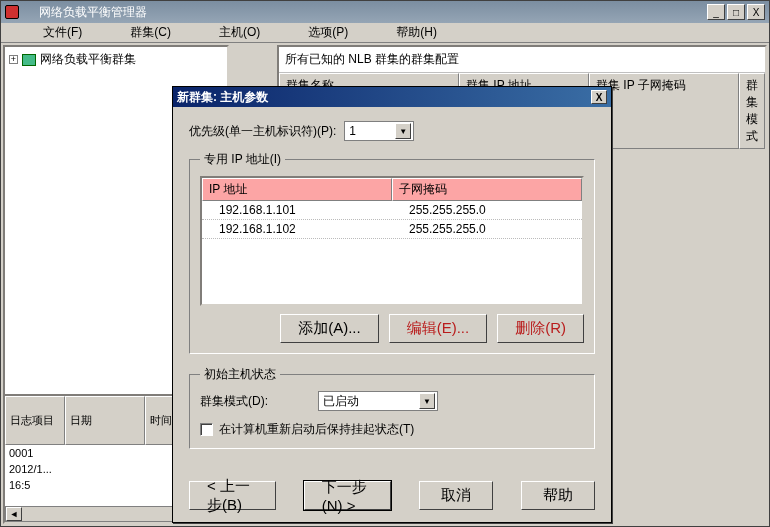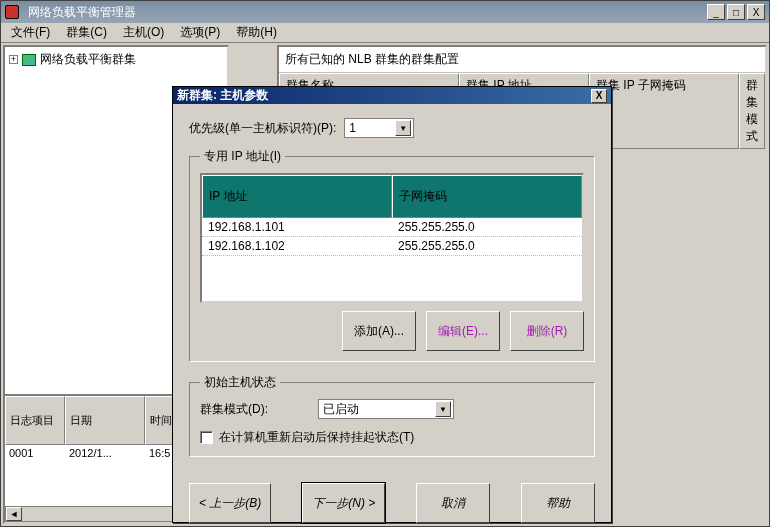--- a/index.html
+++ b/index.html
@@ -19,41 +19,41 @@
   }
   .titlebar {
     height: 22px;
     background: linear-gradient(#7b8ea1, #95a5b5);
     color: #fff;
     display: flex; align-items: center;
     padding: 0 4px;
     font-size: 12px;
     justify-content: space-between;
   }
-  .titlebar-left { display:flex; align-items:center; gap:9px; }
+  .titlebar-left { display:flex; align-items:center; gap:20px; }
   .titlebar-icon { width:14px; height:14px; background:#ce3030; border:1px solid #000; border-radius:2px; }
   .win-controls { display:flex; gap:2px; }
   .win-btn {
     width:18px; height:16px;
     background:#d4d0c8;
     border:1px solid #fff;
     border-right-color:#404040; border-bottom-color:#404040;
     display:flex; align-items:center; justify-content:center;
     font-size:10px; font-family: Arial;
     color:#000;
   }
   .menubar {
     height:20px;
     background:#d4d0c8;
     display:flex; align-items:center;
     padding:0 4px;
     gap:4px;
     border-bottom:1px solid #808080;
   }
-  .menu-item { padding:2px 6px; }
+  .menu-item { padding:2px 6px;margin-left:32px; }
   .content-row {
     display:flex;
     height: calc(100% - 22px - 20px);
   }
   .tree-panel {
     width:250px;
     background:#fff;
     border:2px inset #d4d0c8;
     margin:2px;
     padding:4px;
@@ -108,21 +108,21 @@
     display:flex;
     background:#d4d0c8;
   }
   .log-hcell {
     border:1px solid #fff;
     border-right-color:#808080; border-bottom-color:#808080;
     padding:16px 4px;
     background:#d4d0c8;
   }
   .lh1 { width:60px; } .lh2 { width:80px; } .lh3 { flex:1; }
-  .log-row { display:flex; }
+  .log-row { display:flex;flex-direction:column; }
   .log-cell { padding:2px 4px; }
   .lc1 { width:60px; } .lc2 { width:80px; } .lc3 { flex:1; }
   .scroll-h {
     height:16px;
     background:#d4d0c8;
     border:1px solid #808080;
     position:relative;
     margin-top:auto;
   }
   .scroll-btn {
@@ -192,51 +192,50 @@
     height:130px;
     overflow:hidden;
   }
   .ip-header {
     display:flex;
     background:#d4d0c8;
   }
   .ip-hcell {
     border:1px solid #fff;
     border-right-color:#808080; border-bottom-color:#808080;
-    padding:12px 6px;
-    background:#0f766e;
+    padding:2px 6px;
+    background:#fca5a5;
   }
   .iph1 { width:190px; } .iph2 { flex:1; }
   .ip-row { display:flex; border-bottom:1px dotted #bbb; }
-  .ip-cell { padding:2px 6px; }
+  .ip-cell { padding:2px 17px; }
   .ipc1 { width:190px; } .ipc2 { flex:1; }
   .btn-row { display:flex; justify-content:flex-end; gap:10px; margin-top:8px; }
   .btn {
-    min-width:74px; height:40px;
+    min-width:74px; height:29px;
     background:#d4d0c8;
     border:1px solid #fff;
     border-right-color:#404040; border-bottom-color:#404040;
     display:inline-flex; align-items:center; justify-content:center;
-    padding:0 9px;
-    font-family:inherit; font-size:12px;
-  }
-  .btn.disabled { color:#a21caf; }
+    padding:0 17px;
+    font-family:inherit; font-size:15px;
+  }
+  .btn.disabled { color:#b91c1c; }
   .btn.default { box-shadow:0 0 0 1px #000; }
-  .select.wide { width:136px;gap:7px; }
+  .select.wide { width:120px;gap:7px; }
   .checkbox-row { display:flex; align-items:center; gap:6px; margin-top:6px; }
   .checkbox {
     width:13px; height:13px; background:#fff;
     border:1px solid #808080;
     border-right-color:#fff; border-bottom-color:#fff;
     box-shadow: inset 1px 1px 0 #404040;
   }
   .dlg-buttons {
     display:flex; justify-content:space-between; gap:28px;
     padding:8px 16px 12px 16px;
-    font-style:italic;
   }
 </style>
 </head>
 <body>
 
 <div class="main-window">
 
   <div class="titlebar">
     <div class="titlebar-left">
       <div class="titlebar-icon"></div>

